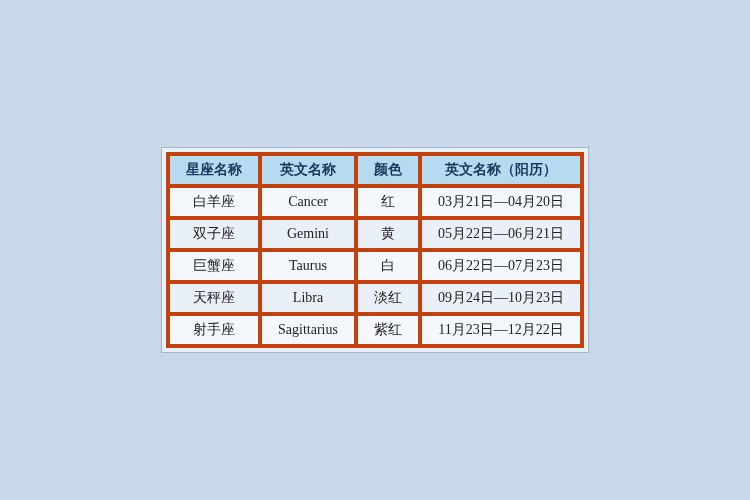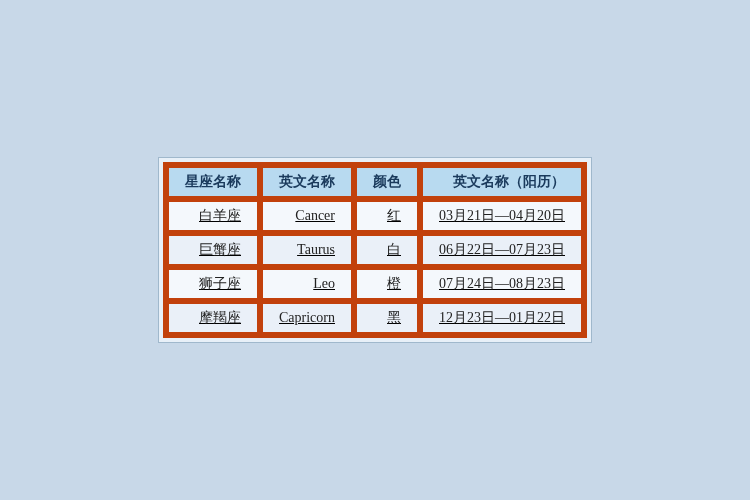--- a/index.html
+++ b/index.html
@@ -16,34 +16,33 @@
     .table-container {
       background: #e8f0f8;
       border: 1px solid #a0b8cc;
       padding: 4px;
     }
     table {
       border-collapse: collapse;
       background: #f0f4f8;
     }
     th, td {
-      border: 6px solid #c2410c;
+      border: 4px solid #c2410c;
       padding: 5px 16px;
-      text-align: right;
+      text-align: center;
       color: #222;
       white-space: nowrap;
     }
     thead th {
       background-color: #b8daf0;
       font-weight: bold;
       color: #1a3a5c;
     }
     tbody tr {
       background-color: #f4f8fc;
-      text-decoration: underline;
     }
     tbody tr:nth-child(even) {
       background-color: #eaf0f8;
     }
   </style>
 </head>
 <body>
 
 <div class="table-container">
   <table>
@@ -56,32 +55,38 @@
       </tr>
     </thead>
     <tbody id="table-body">
     <tr>
           <td>白羊座</td>
           <td>Cancer</td>
           <td>红</td>
           <td>03月21日—04月20日</td>
         </tr>
         <tr>
+          <td>双子座</td>
+          <td>Gemini</td>
+          <td>黄</td>
+          <td>05月22日—06月21日</td>
+        </tr>
+        <tr>
           <td>巨蟹座</td>
           <td>Taurus</td>
           <td>白</td>
           <td>06月22日—07月23日</td>
         </tr>
         <tr>
-          <td>狮子座</td>
-          <td>Leo</td>
-          <td>橙</td>
-          <td>07月24日—08月23日</td>
+          <td>天秤座</td>
+          <td>Libra</td>
+          <td>淡红</td>
+          <td>09月24日—10月23日</td>
         </tr>
         <tr>
-          <td>摩羯座</td>
-          <td>Capricorn</td>
-          <td>黑</td>
-          <td>12月23日—01月22日</td>
+          <td>射手座</td>
+          <td>Sagittarius</td>
+          <td>紫红</td>
+          <td>11月23日—12月22日</td>
         </tr>
       </tbody>
   </table>
 </div>
 
 </body></html>

